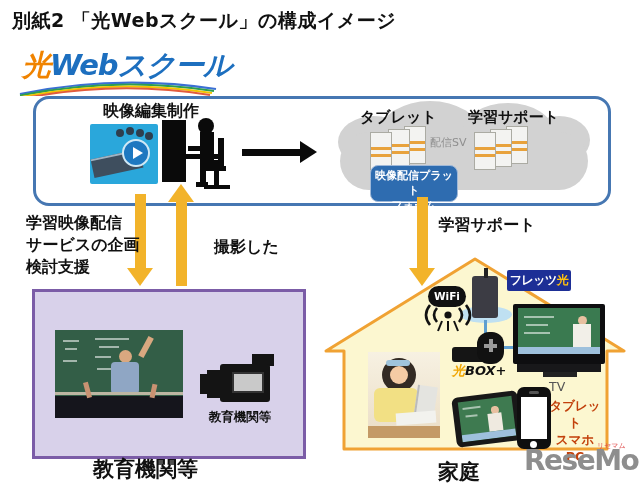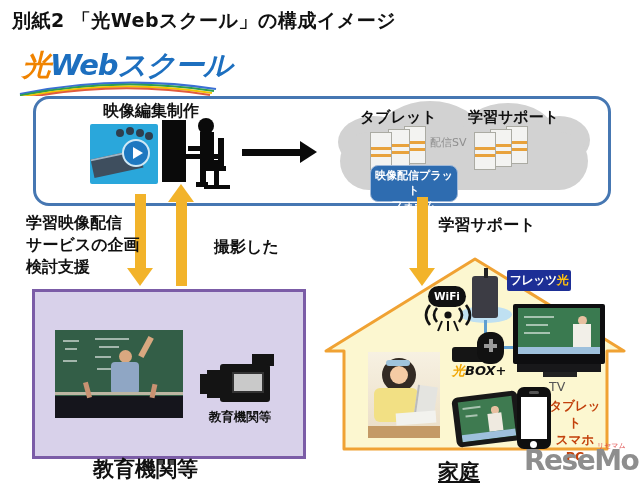--- a/index.html
+++ b/index.html
@@ -282,18 +282,18 @@
   <div class="abs phone">
     <div class="spk"></div>
       <div class="screen"></div>
       <div class="home"></div>
   </div>
   <div class="abs device-labels">
     <div>タブレット</div>
     <div>スマホ</div>
     <div>PC</div>
   </div>
-  <div class="abs caption" style="left:438px;top:458px;text-decoration:underline;">家庭</div>
+  <div class="abs caption" style="left:438px;top:458px;">家庭</div>
 
   <div class="abs watermark">ReseMom.</div>
   <div class="abs furigana">リセマム</div>
 
 </div>
 
 </body></html>

